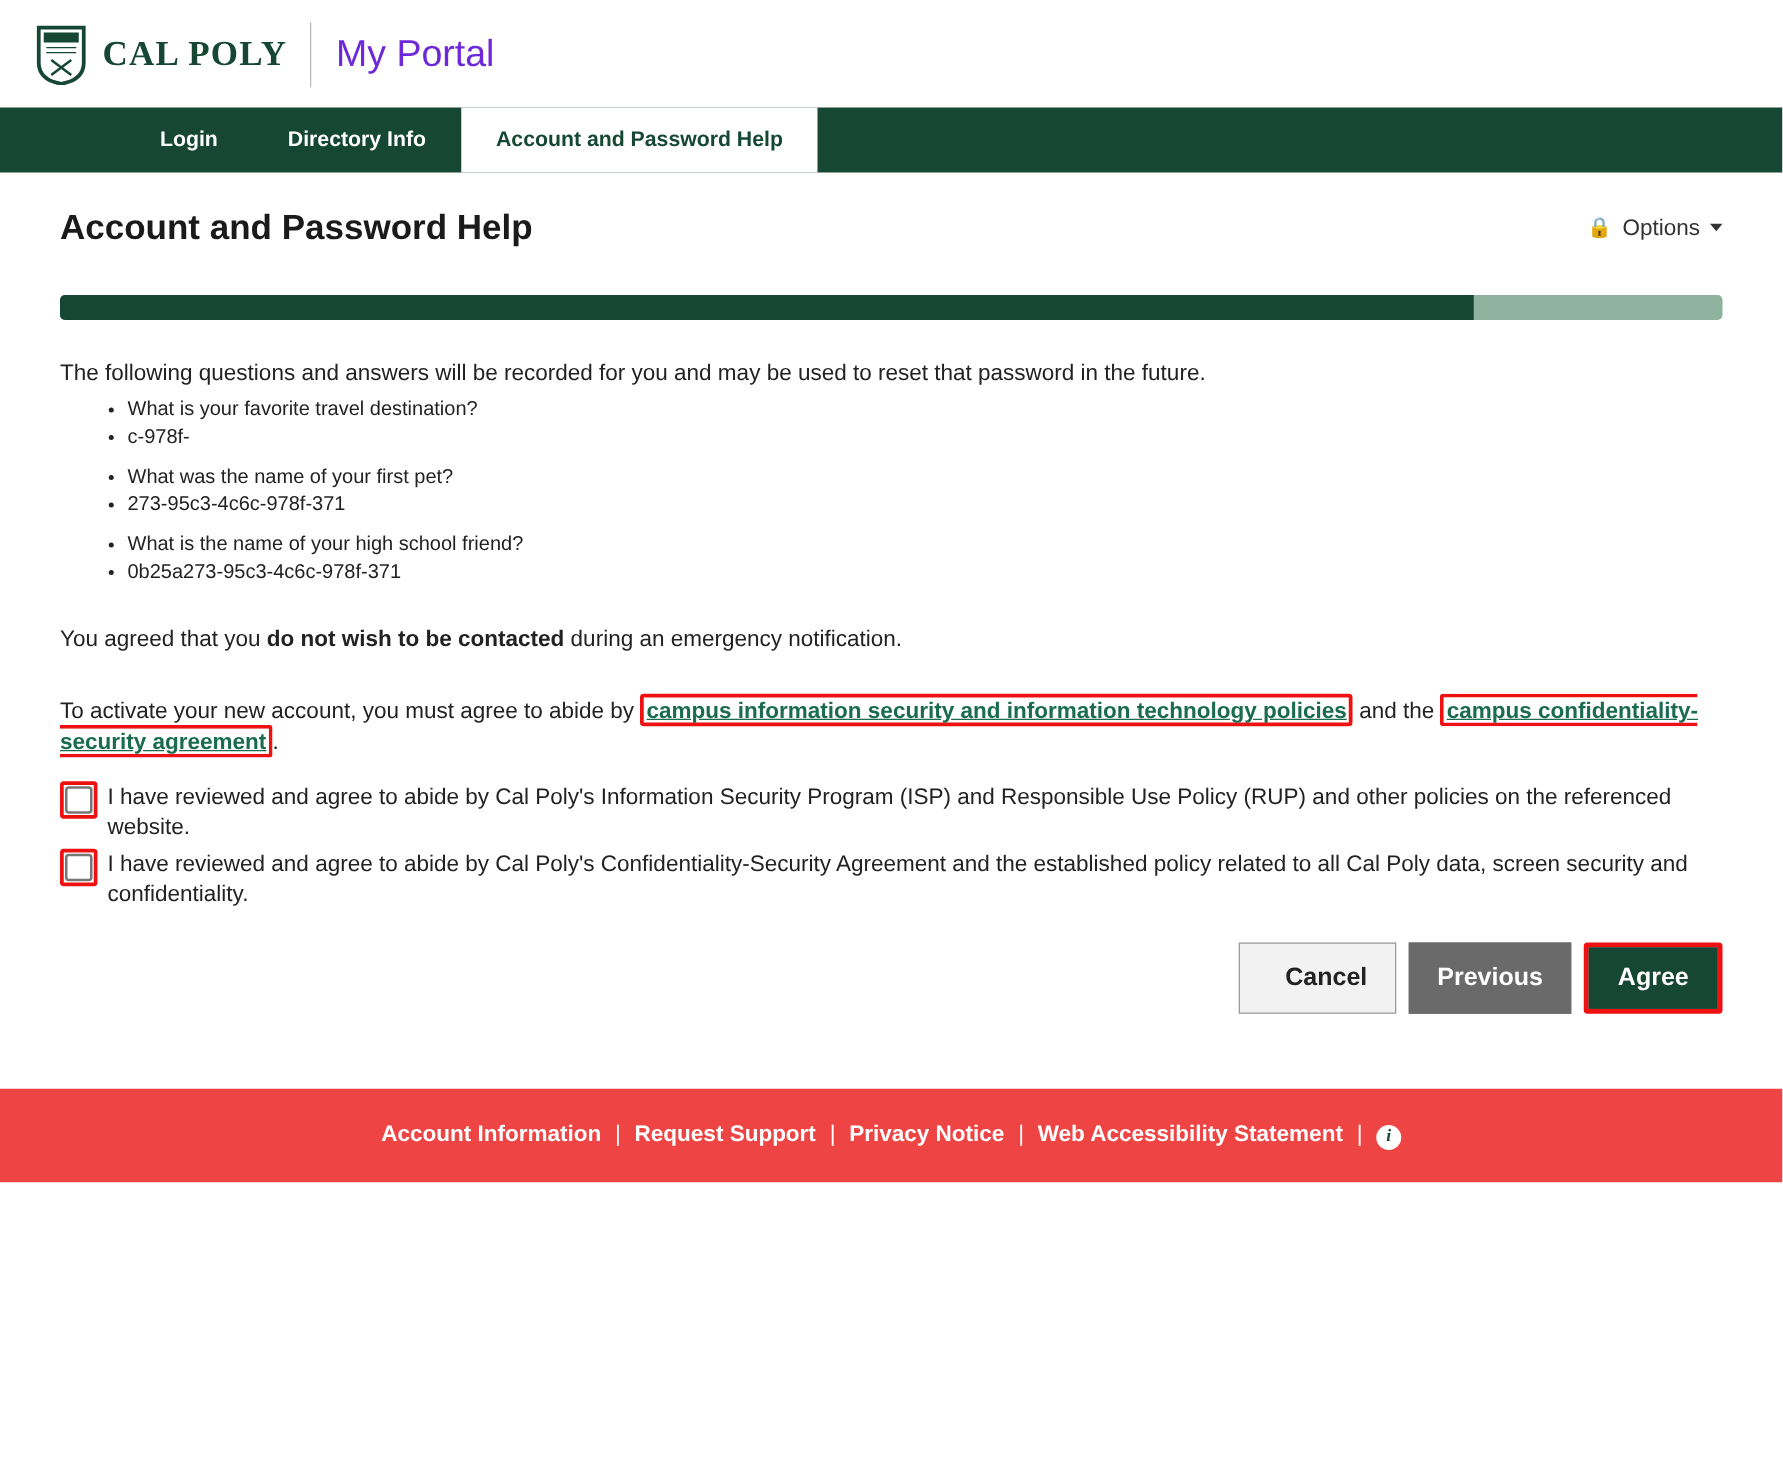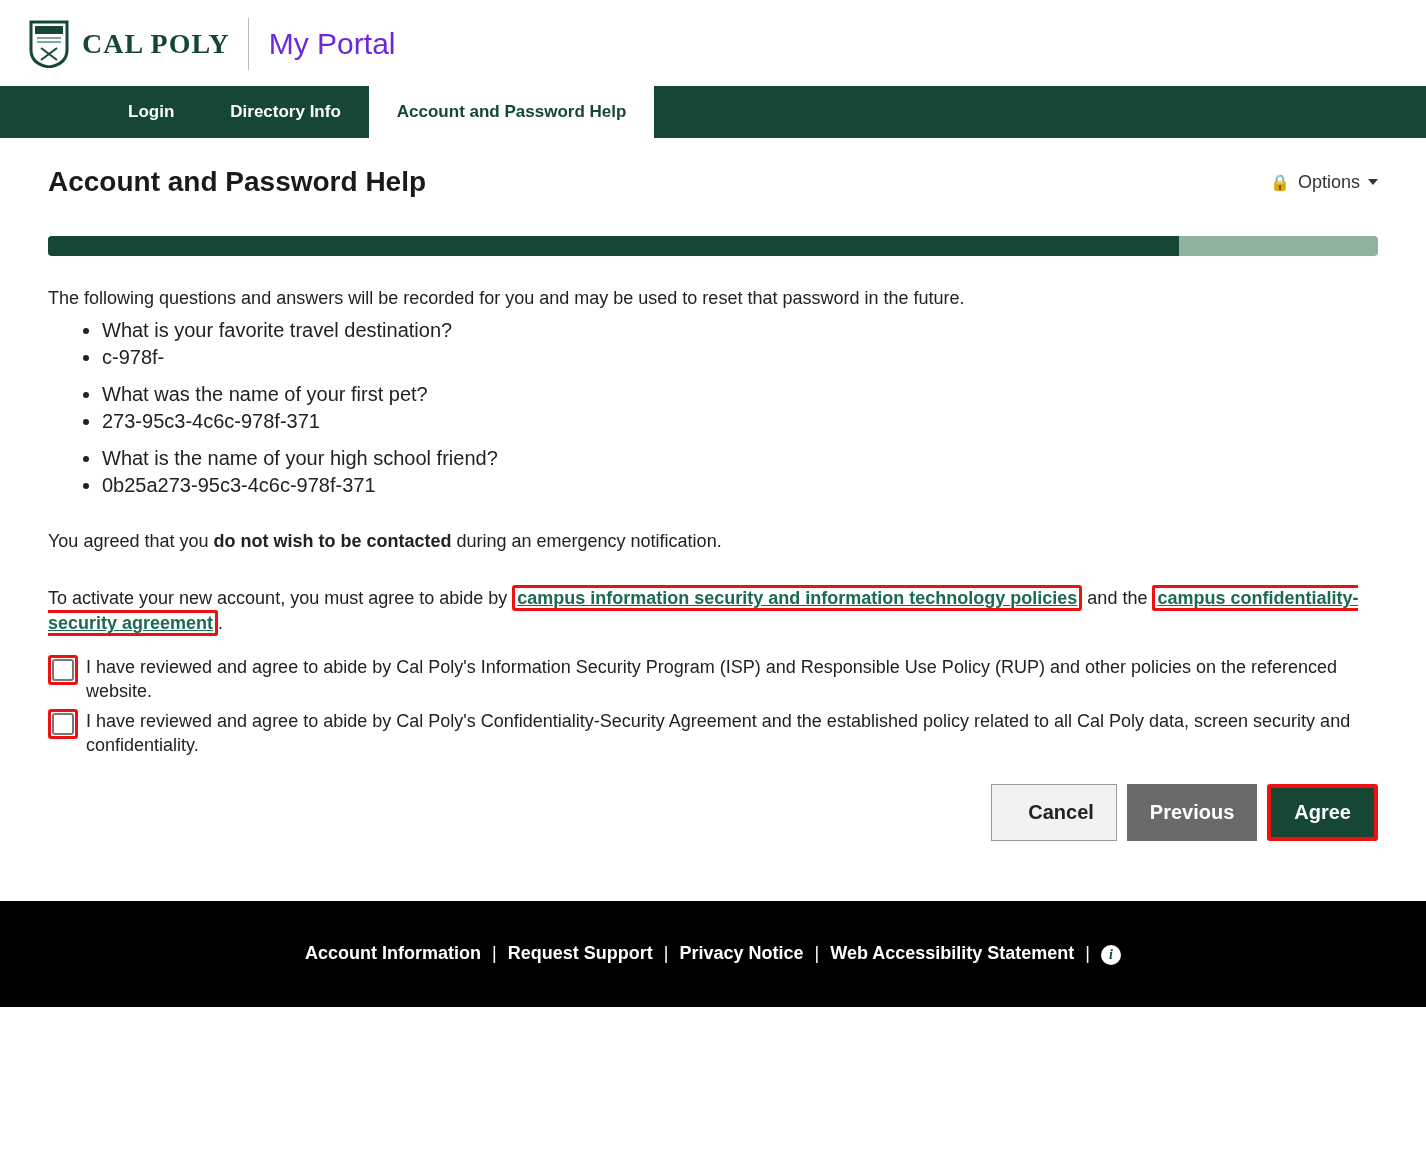--- a/index.html
+++ b/index.html
@@ -98,21 +98,21 @@
     margin-bottom: 40px;
   }
   .intro {
     font-size: 18px;
     color: #222;
     margin-bottom: 10px;
   }
   ul.qa {
     list-style: disc;
     padding-left: 54px;
-    font-size: 20px;
+    font-size: 16px;
     color: #222;
   }
   ul.qa li { margin-bottom: 4px; }
   ul.qa li.spaced { margin-top: 14px; }
   .para {
     font-size: 18px;
     color: #222;
     margin-top: 32px;
     line-height: 1.4;
   }
@@ -163,23 +163,23 @@
     font-size: 20px;
     font-weight: bold;
     border: 1px solid #999;
     cursor: pointer;
   }
   .btn-cancel { background:#f2f2f2; color:#222;padding-left:36px; }
   .btn-prev { background:#6a6a6a; color:#fff; border-color:#6a6a6a; }
   .btn-agree { background:#154734; color:#fff; border-color:#154734; }
   .btn-agree-wrap { border:4px solid #e11; border-radius:3px; display:inline-block; }
   .footer {
-    background: #000000;
+    background: #ef4444;
     color: #fff;
-    padding: 42px 0;
+    padding: 26px 0;
     margin-top: 28px;
     text-align:center;
     font-size: 18px;
     font-weight: bold;
   }
   .footer a { color:#fff; text-decoration:none; cursor:pointer; }
   .sep { margin: 0 6px; font-weight: normal; }
   .icon-lock { font-size:16px; }
   .caret-down {
     display:inline-block;

